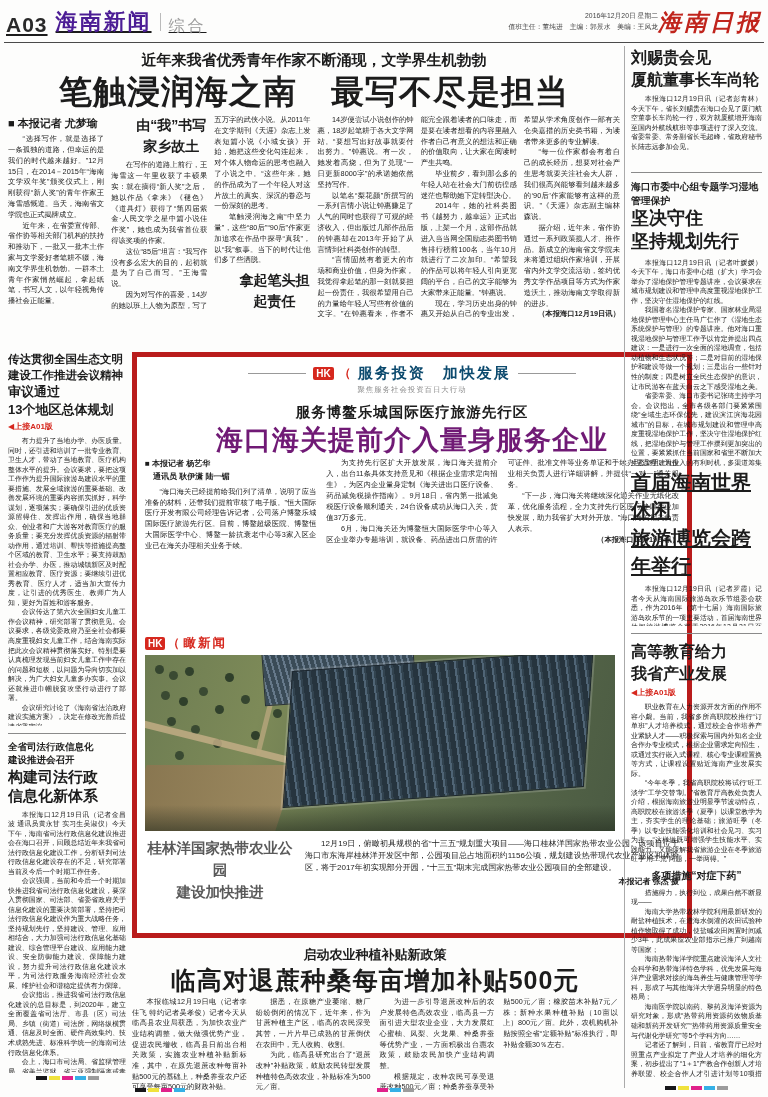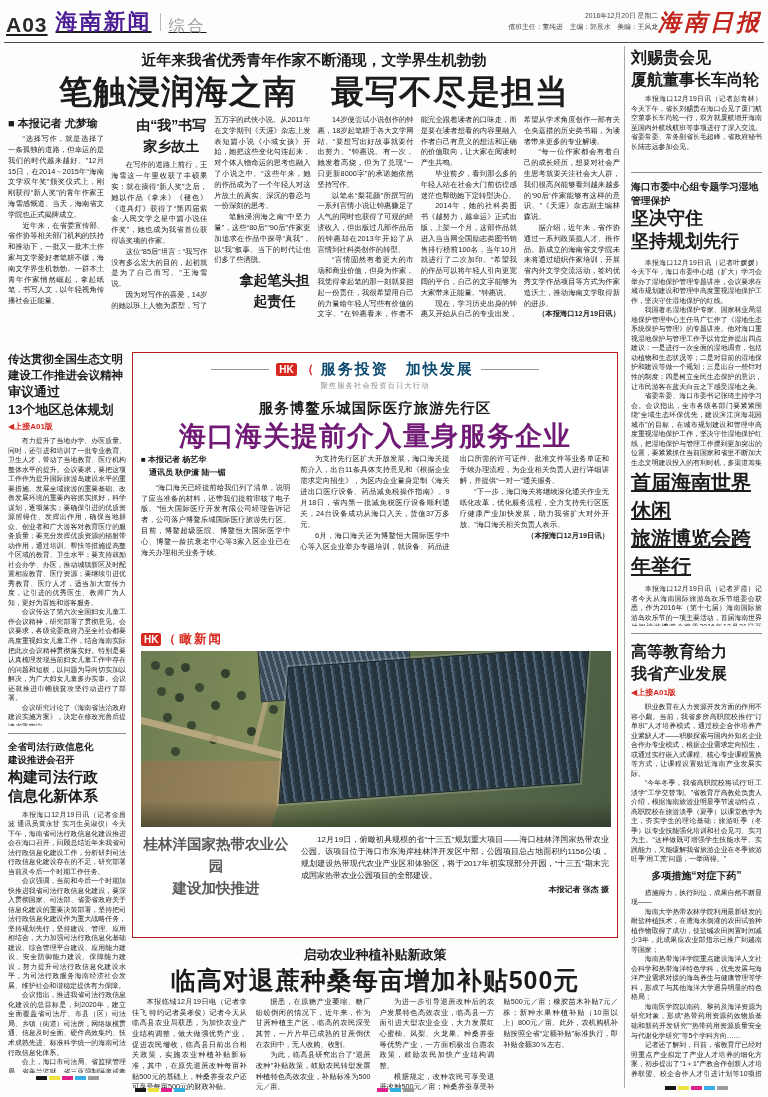--- a/index.html
+++ b/index.html
@@ -39,21 +39,21 @@
   
   .leftcol{left:8px;top:352px;width:118px;height:742px;overflow:hidden;font-size:6.9px;line-height:1.38;}
   .la1{height:374px;overflow:hidden;}
   .la1-hl div{font-size:11.5px;font-weight:bold;line-height:1.35;}
   .la1-hl div:nth-child(n+3){font-size:13px;}
   .la2{height:332px;overflow:hidden;}
   .la2-kicker div{font-size:9.5px;font-weight:bold;line-height:1.35;}
   .la2-hl div{font-size:15px;font-weight:bold;line-height:1.3;}
   .leftcol .body{margin-top:4px;}
   
-  .svcbox{left:132px;top:352px;width:486px;height:586px;border:1px solid #b91c1c;box-sizing:border-box;
+  .svcbox{left:132px;top:352px;width:560px;height:586px;border:5px solid #b91c1c;box-sizing:border-box;
           padding:5px 8px;overflow:hidden;background:#fff;}
   .brandrow{display:flex;align-items:center;justify-content:center;gap:7px;margin-top:2px;}
   .brandrule{width:58px;height:1px;background:#999;}
   .hklogo{display:inline-block;background:#d6281e;color:#fff;font-weight:bold;font-size:10px;
           line-height:13px;padding:0 3px;border-radius:2px;}
   .hkparen{color:#d6281e;font-weight:bold;font-size:12px;margin-left:-2px;}
   .brandtxt{color:#0c4a6e;font-weight:bold;font-size:15px;letter-spacing:2px;}
   .brandsub{text-align:center;color:#8d8d8d;font-size:7.4px;margin-top:2px;letter-spacing:1px;}
   .svc-kicker{text-align:center;font-size:14.5px;font-weight:bold;margin-top:8px;letter-spacing:1px;}
   .svc-hl{text-align:center;font-size:27px;font-weight:bold;color:#701a75;margin:3px 0 8px;letter-spacing:1px;}

